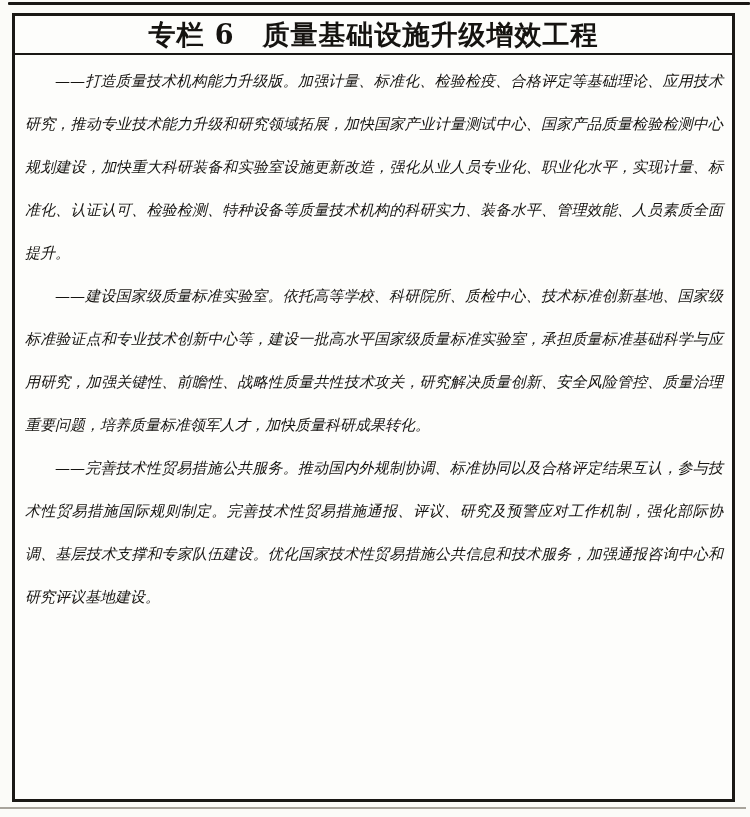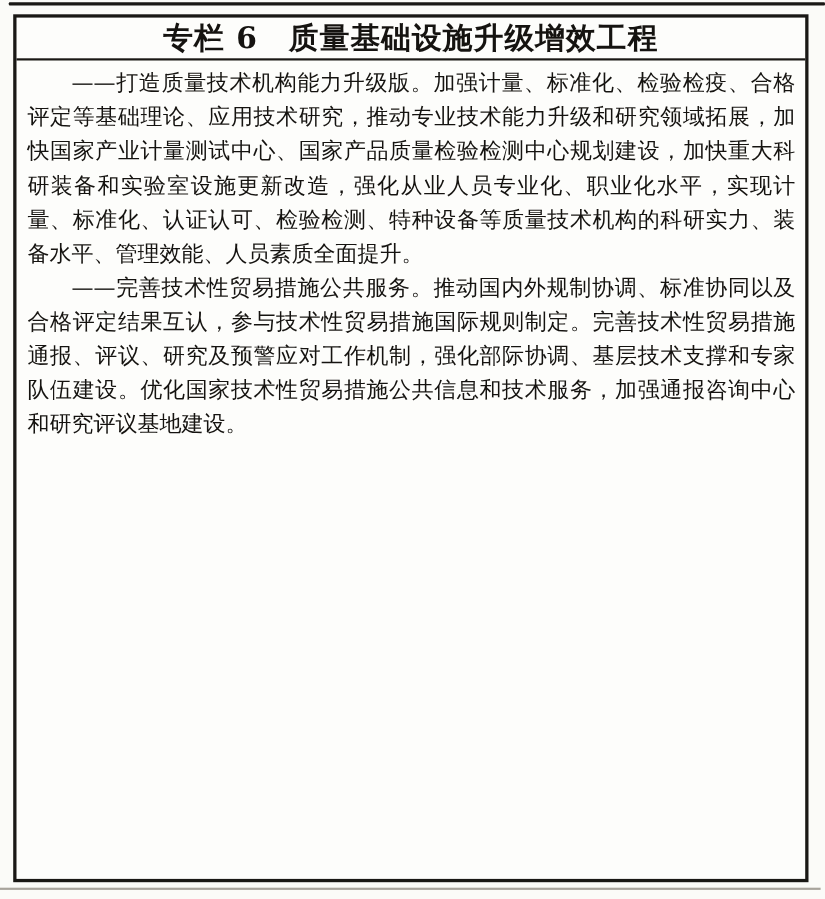--- a/index.html
+++ b/index.html
@@ -63,43 +63,45 @@
     font-size: 27px;
     letter-spacing: 1px;
     white-space: nowrap;
   }
 
   .box-body {
     padding: 5px 9px 0 10px;
   }
 
   .box-body p {
-    font-size: 20px;
-    line-height: 31px;
+    font-size: 15px;
+    line-height: 43px;
     text-align: justify;
     text-justify: inter-character;
     text-indent: 2em;
     letter-spacing: 0;
+    font-style: italic;
   }
 </style>
 </head>
 <body>
 
 <div class="page">
 
   <div class="top-rule"></div>
 
   <div class="callout-box">
 
     <div class="title-bar">
       <span class="title-text">专栏 6　质量基础设施升级增效工程</span>
     </div>
 
     <div class="box-body">
       <p>——打造质量技术机构能力升级版。加强计量、标准化、检验检疫、合格评定等基础理论、应用技术研究，推动专业技术能力升级和研究领域拓展，加快国家产业计量测试中心、国家产品质量检验检测中心规划建设，加快重大科研装备和实验室设施更新改造，强化从业人员专业化、职业化水平，实现计量、标准化、认证认可、检验检测、特种设备等质量技术机构的科研实力、装备水平、管理效能、人员素质全面提升。</p>
+      <p>——建设国家级质量标准实验室。依托高等学校、科研院所、质检中心、技术标准创新基地、国家级标准验证点和专业技术创新中心等，建设一批高水平国家级质量标准实验室，承担质量标准基础科学与应用研究，加强关键性、前瞻性、战略性质量共性技术攻关，研究解决质量创新、安全风险管控、质量治理重要问题，培养质量标准领军人才，加快质量科研成果转化。</p>
       <p>——完善技术性贸易措施公共服务。推动国内外规制协调、标准协同以及合格评定结果互认，参与技术性贸易措施国际规则制定。完善技术性贸易措施通报、评议、研究及预警应对工作机制，强化部际协调、基层技术支撑和专家队伍建设。优化国家技术性贸易措施公共信息和技术服务，加强通报咨询中心和研究评议基地建设。</p>
     </div>
 
   </div>
 
   <div class="bottom-rule"></div>
 
 </div>
 
 </body></html>

